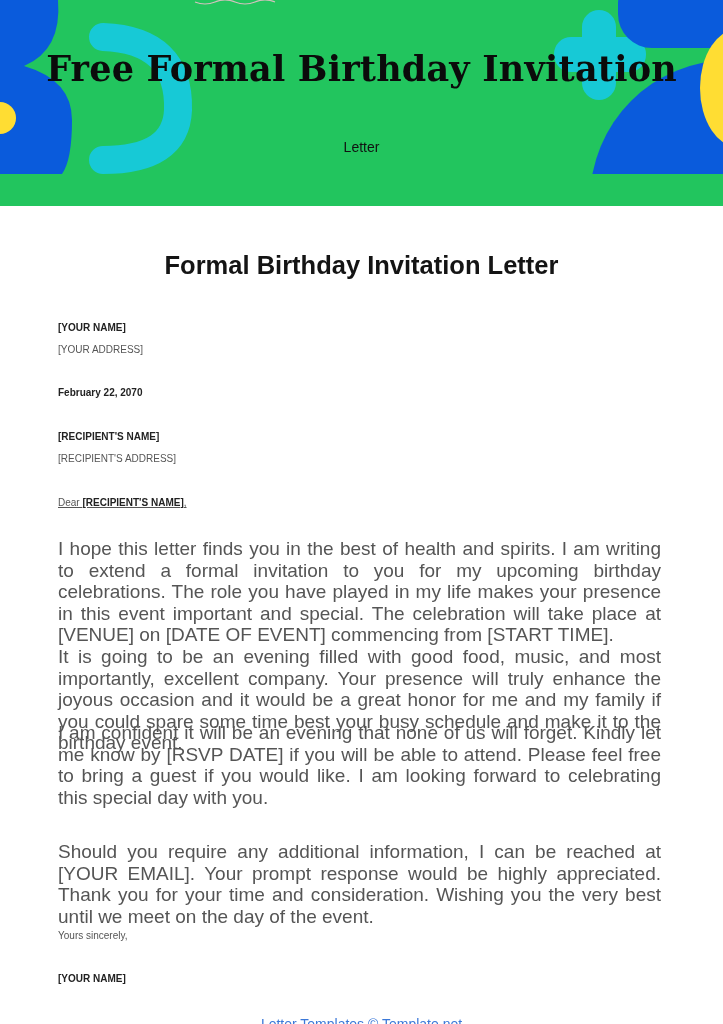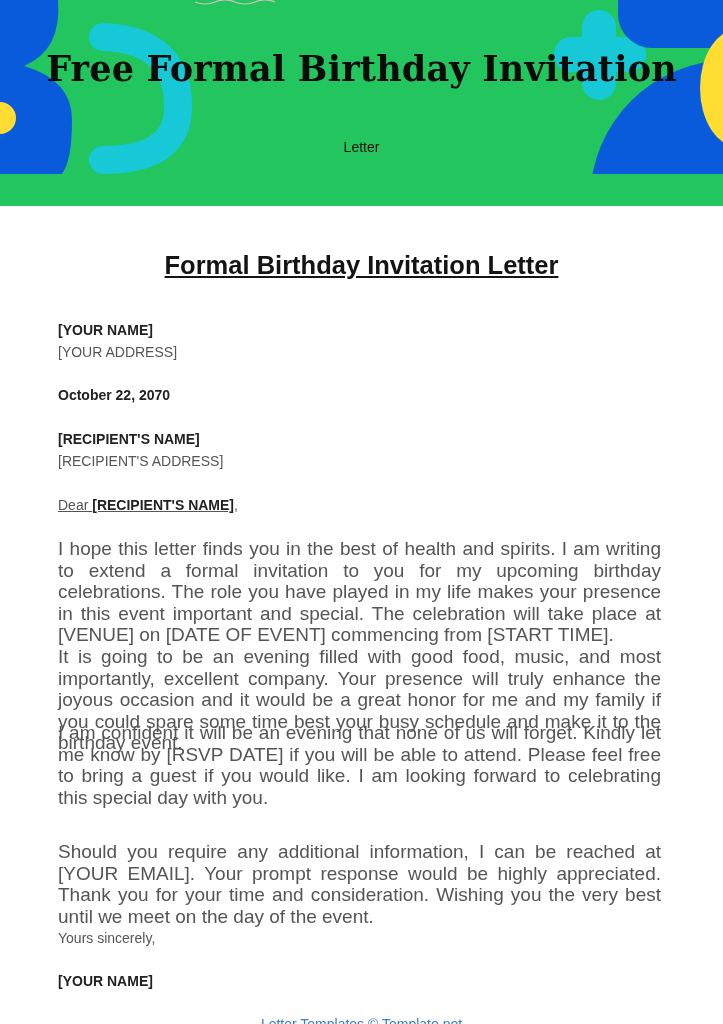--- a/index.html
+++ b/index.html
@@ -17,24 +17,24 @@
     font-family: "DejaVu Serif", "Liberation Serif", serif;
     font-weight: bold; font-size: 35px; color: #0b0b0b; letter-spacing: 0.2px;
   }
   .banner-sub {
     position: absolute; left: 0; right: 0; top: 104px;
     text-align: center; font-weight: normal; font-size: 14px; color: #111; margin-top: 35px;
   }
 
   .doc-title {
     position: absolute; left: 0; right: 0; top: 251px;
-    text-align: center; font-weight: bold; font-size: 25.5px; color: #141414; text-decoration: underline;
+    text-align: center; font-weight: bold; font-size: 25.5px; color: #141414;
   }
 
-  .line { position: absolute; left: 58px; font-size: 14px; color: #555; white-space: nowrap; }
+  .line { position: absolute; left: 58px; font-size: 10px; color: #555; white-space: nowrap; }
   .bold { font-weight: bold; color: #222; }
 
   .para {
     position: absolute; left: 58px; width: 603px;
     font-size: 19px; line-height: 21.6px; color: #555;
     text-align: justify;
   }
 
   .footer {
     position: absolute; left: 0; right: 0; top: 1016px;
@@ -66,21 +66,21 @@
   </svg>
   <div class="banner-title">Free Formal Birthday Invitation</div>
   <div class="banner-sub">Letter</div>
 </div>
 
 <div class="doc-title">Formal Birthday Invitation Letter</div>
 
 <div class="line bold" style="top:322px;">[YOUR NAME]</div>
 <div class="line" style="top:344px;">[YOUR ADDRESS]</div>
 
-<div class="line bold" style="top:387px;">October 22, 2070</div>
+<div class="line bold" style="top:387px;">February 22, 2070</div>
 
 <div class="line bold" style="top:431px;">[RECIPIENT'S NAME]</div>
 <div class="line" style="top:453px;">[RECIPIENT'S ADDRESS]</div>
 
 <div class="line" style="top:497px;text-decoration:underline;">
   <span>Dear </span><span class="bold">[RECIPIENT'S NAME]</span><span>,</span>
 </div>
 
 <div class="para" style="top:538px;">I hope this letter finds you in the best of health and spirits. I am writing to extend a formal invitation to you for my upcoming birthday celebrations. The role you have played in my life makes your presence in this event important and special. The celebration will take place at [VENUE] on [DATE OF EVENT] commencing from [START TIME].</div>
 <div class="para" style="top:646px;">It is going to be an evening filled with good food, music, and most importantly, excellent company. Your presence will truly enhance the joyous occasion and it would be a great honor for me and my family if you could spare some time best your busy schedule and make it to the birthday event.</div>

